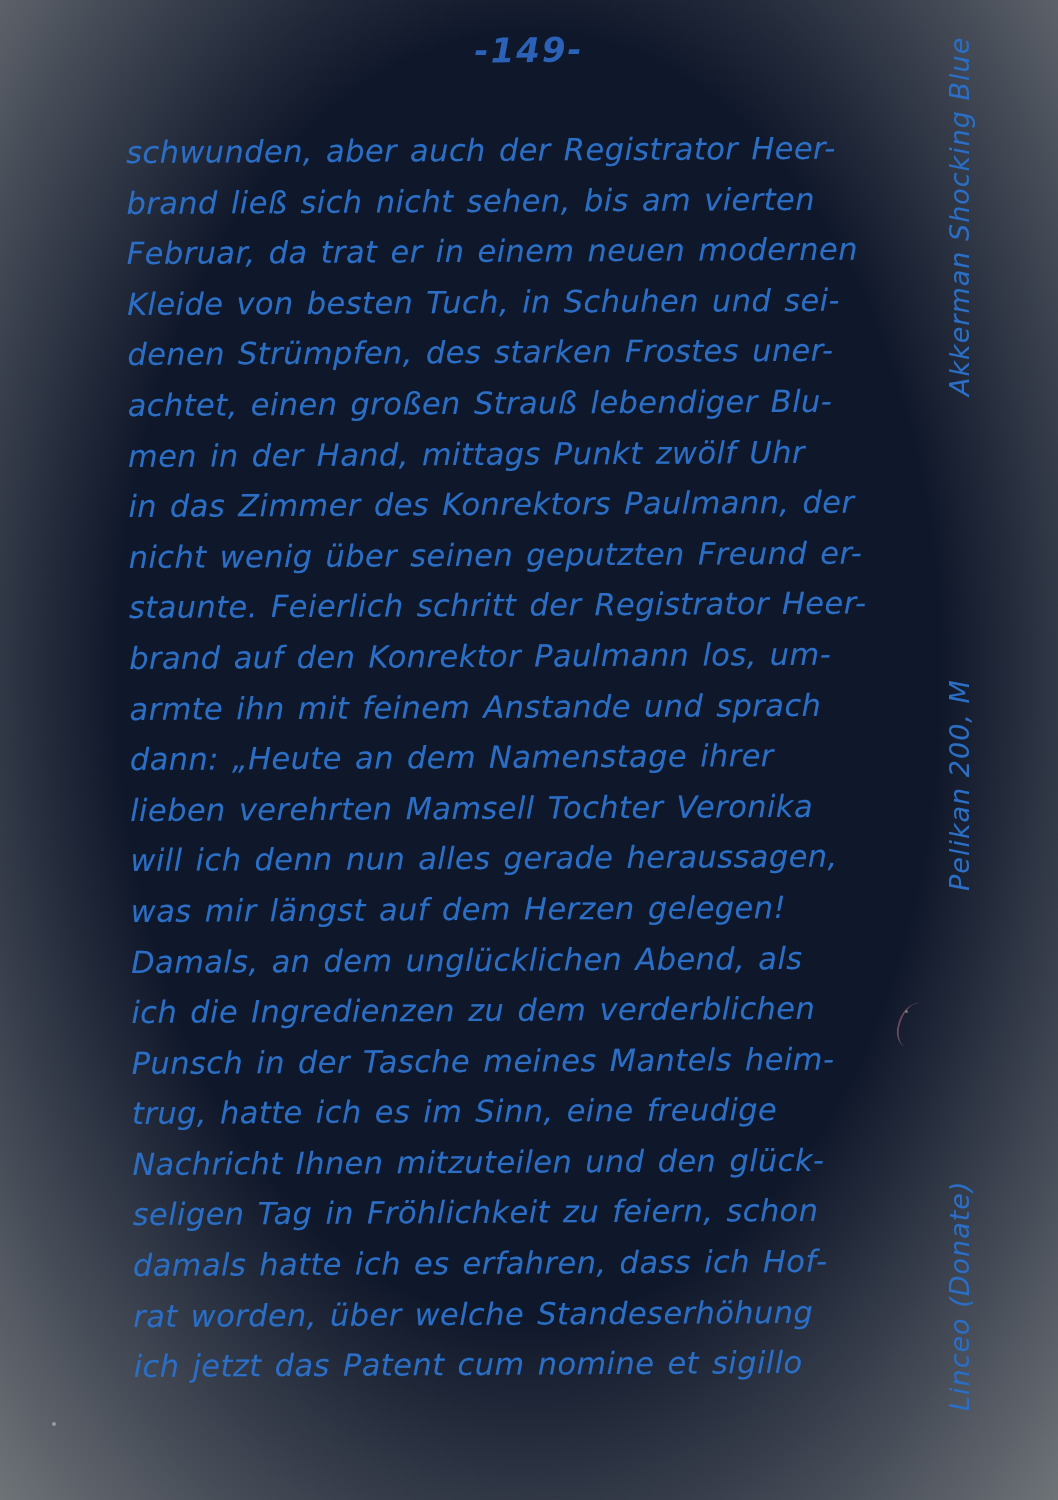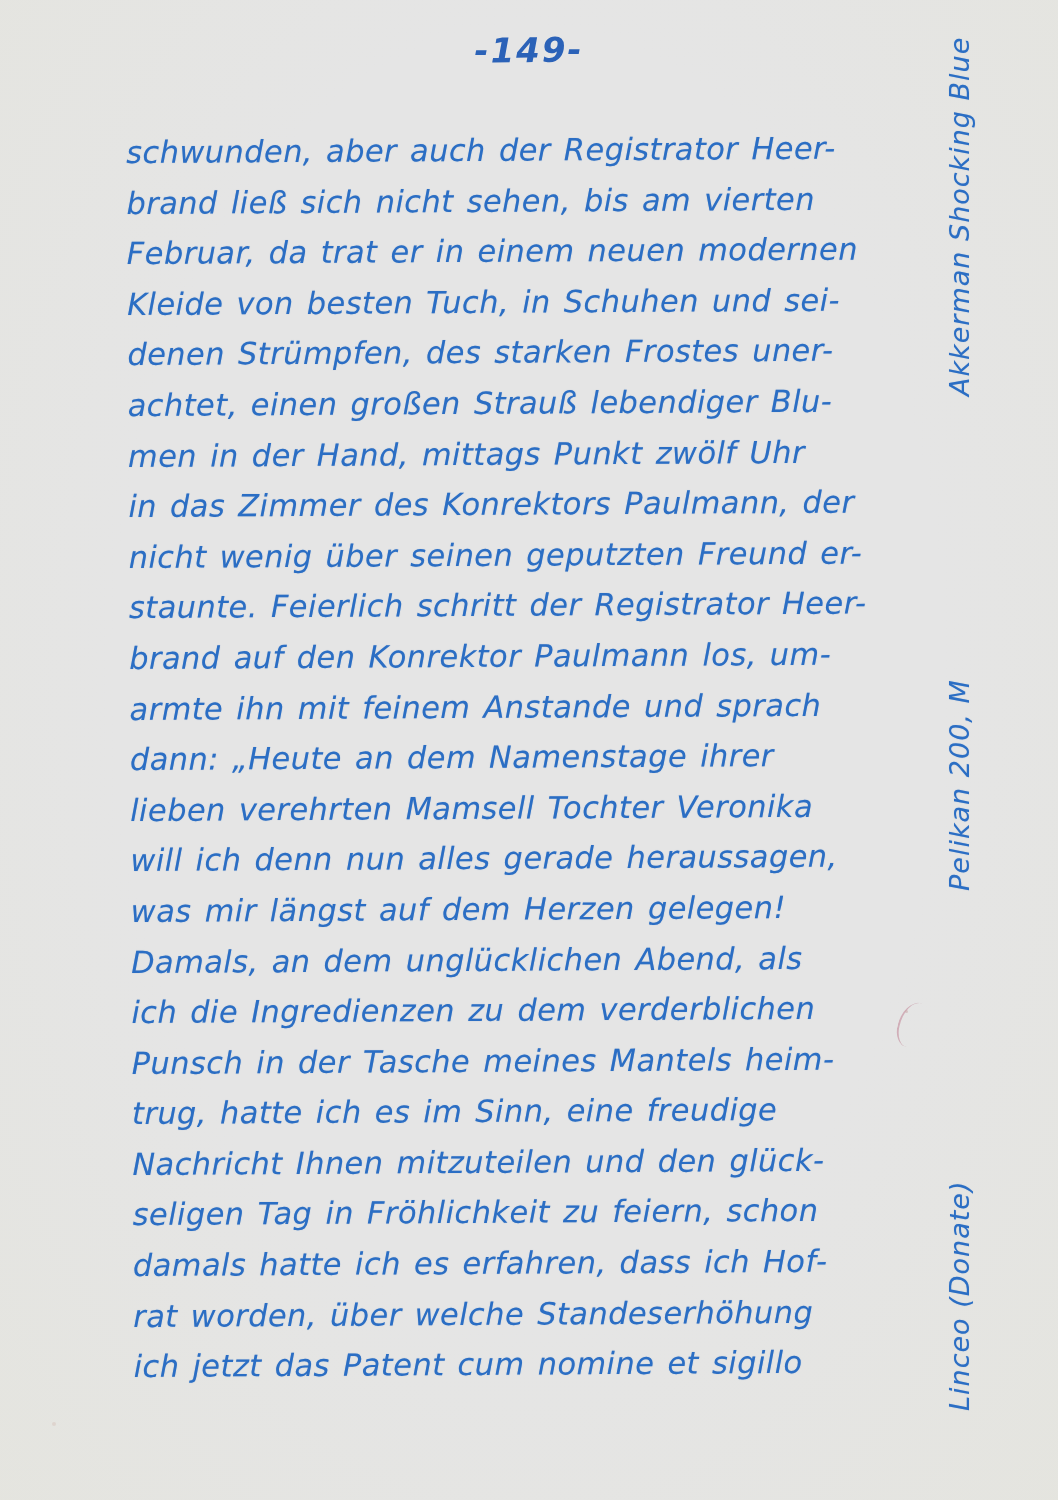--- a/index.html
+++ b/index.html
@@ -10,21 +10,21 @@
     width: 1058px;
     height: 1500px;
     background: #fdfdf7;
     font-family: "DejaVu Sans", sans-serif;
     overflow: hidden;
   }
   .page {
     position: relative;
     width: 1058px;
     height: 1500px;
-    background: #e5e5e5;
+    background: #0f172a;
     box-sizing: border-box;
   }
   
   .page::before {
     content: "";
     position: absolute;
     inset: 0;
     background:
       radial-gradient(ellipse at 50% 45%, rgba(255,255,255,0) 55%, rgba(228,228,216,0.45) 100%);
     pointer-events: none;

